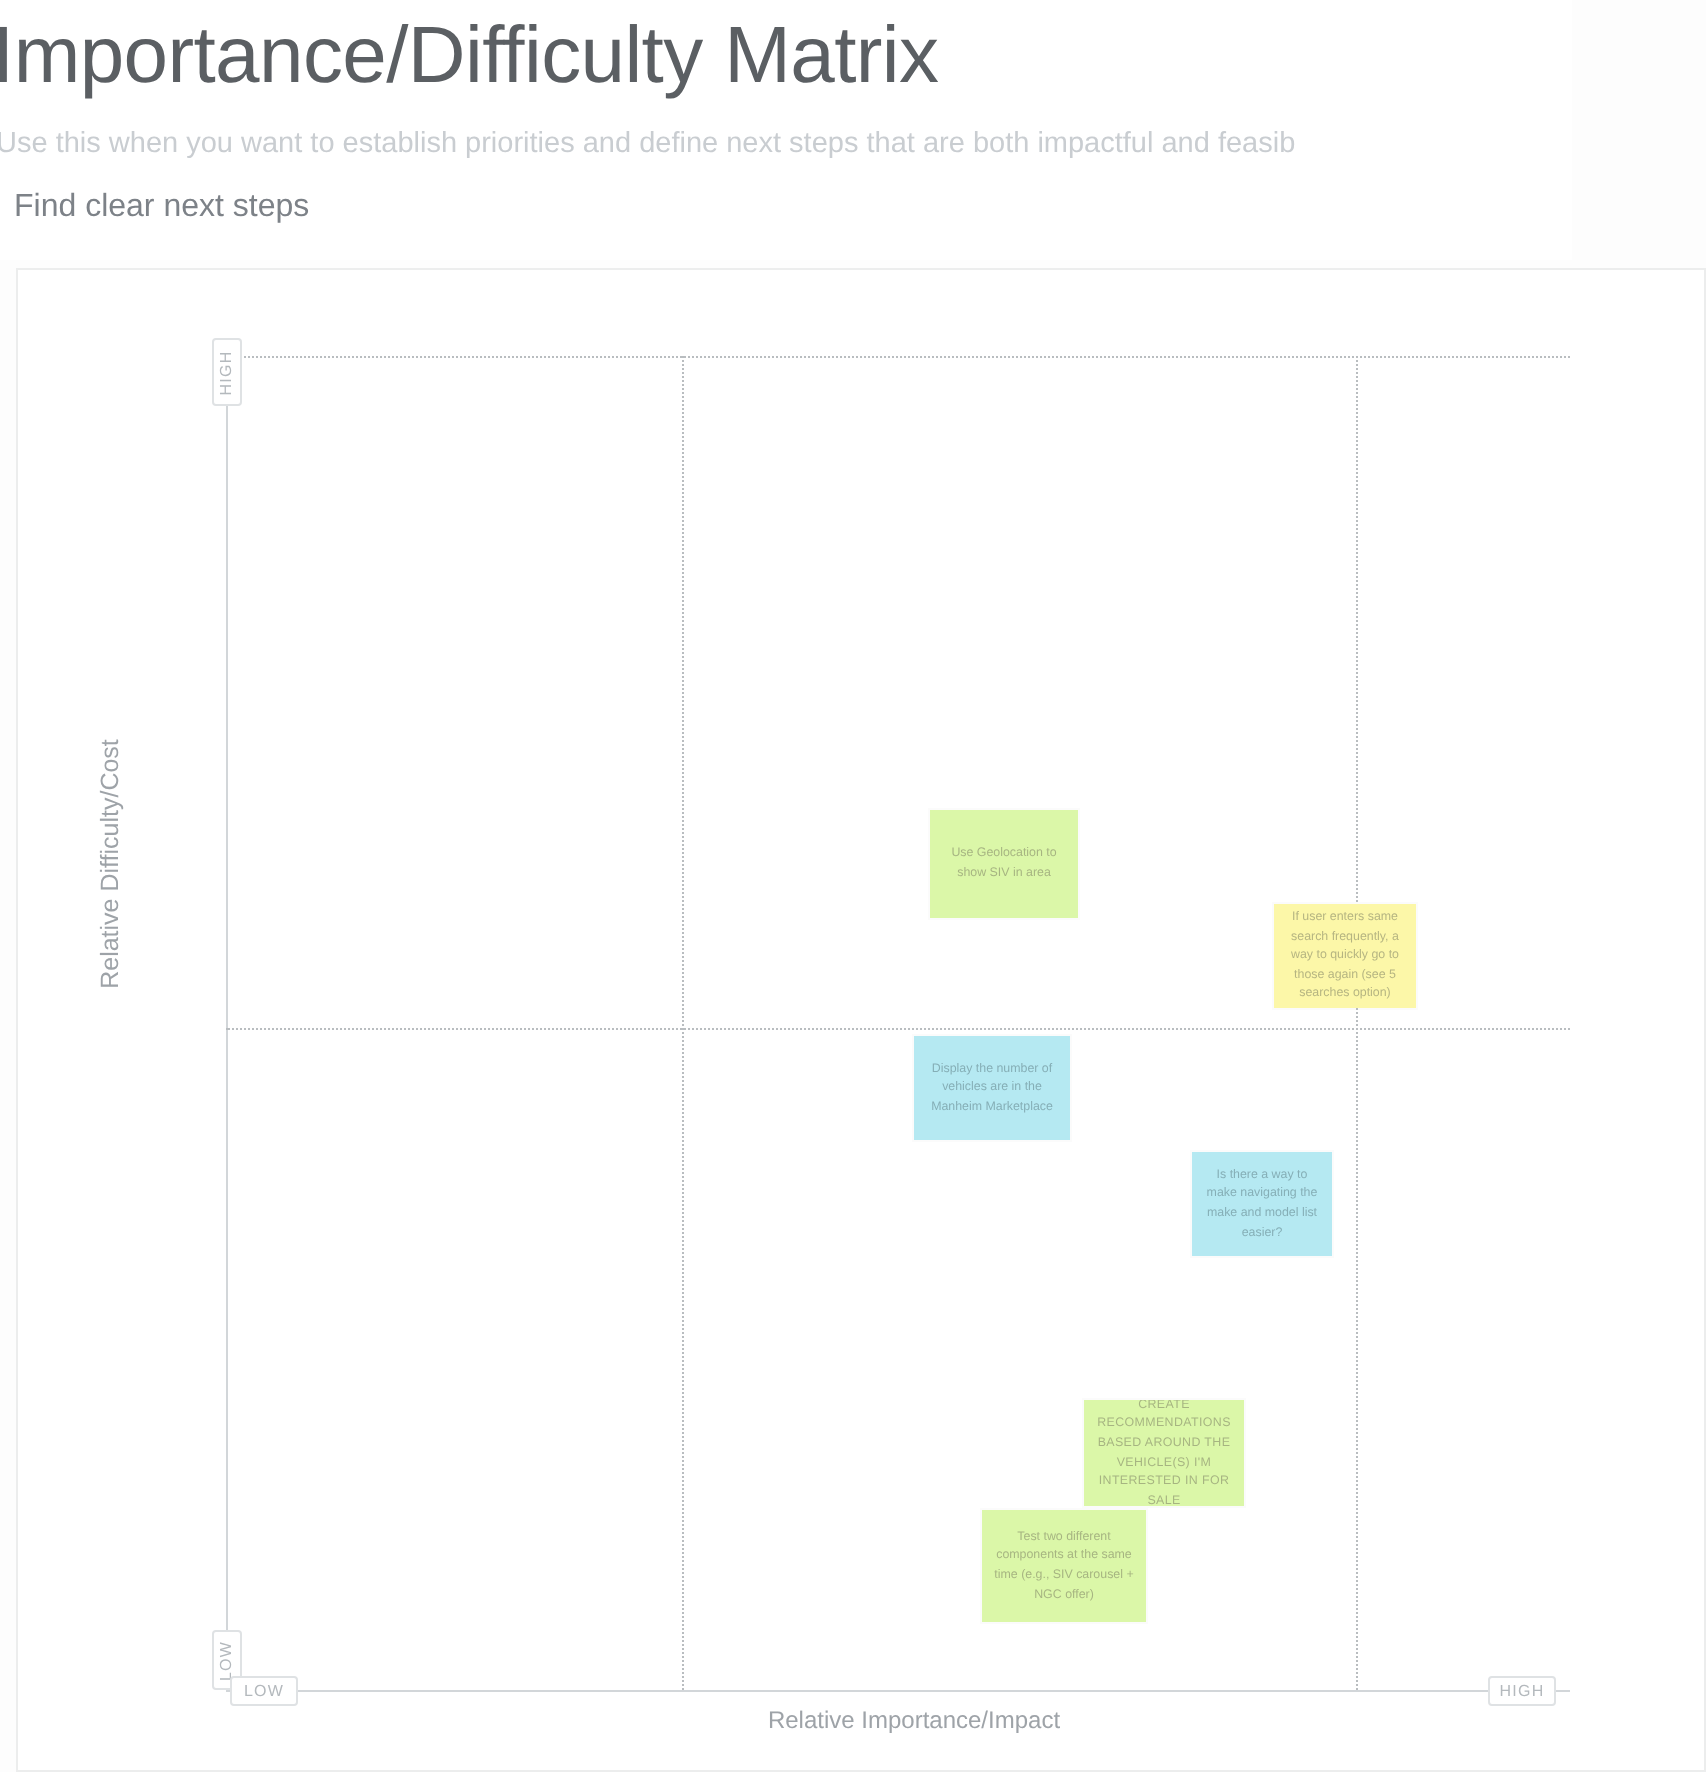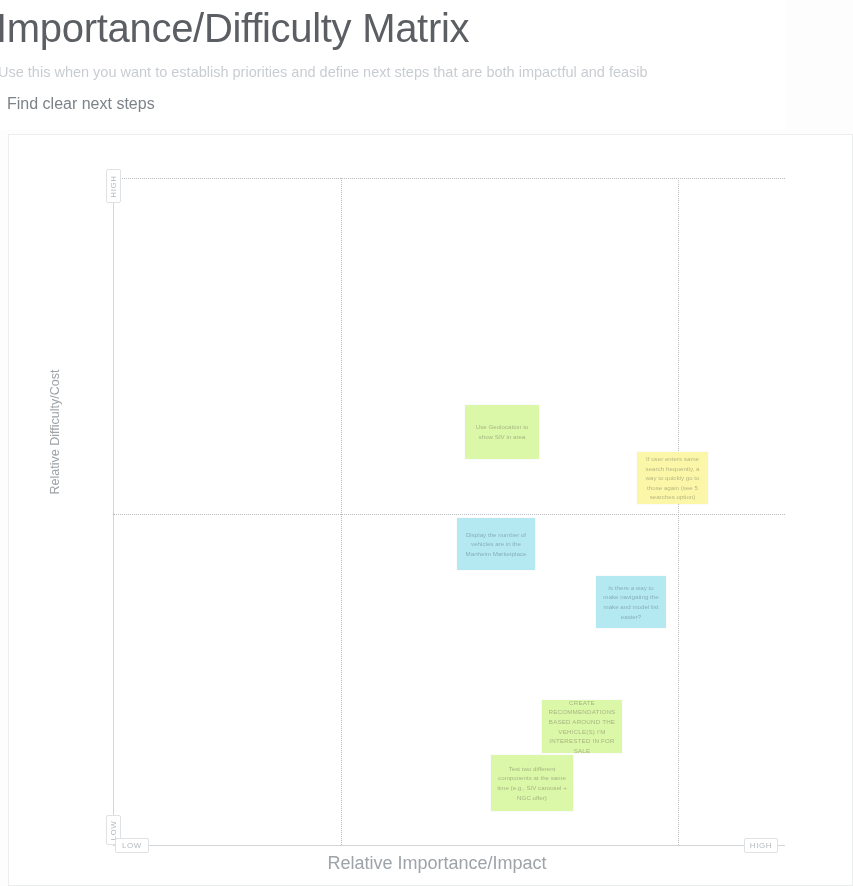--- a/index.html
+++ b/index.html
@@ -51,22 +51,22 @@
 
   
   .y-title {
     position: absolute; left: -44px; top: 290px;
     width: 180px; text-align: center;
     font-size: 12.5px; color: #9ea3a8;
     transform: rotate(-90deg); transform-origin: center center;
     white-space: nowrap;
   }
   .x-title {
-    position: absolute; left: 92px; top: 718px; width: 672px;
-    text-align: center; font-size: 18px; color: #9ea3a8; white-space: nowrap;
+    position: absolute; left: 112px; top: 718px; width: 672px;
+    text-align: center; font-size: 12px; color: #9ea3a8; white-space: nowrap;
   }
 
   
   .pill {
     position: absolute;
     border: 1px solid #dfe2e4; background: #ffffff;
     color: #b4b9bd; font-size: 8px; letter-spacing: 0.6px;
     display: flex; align-items: center; justify-content: center;
     border-radius: 2px;
   }

